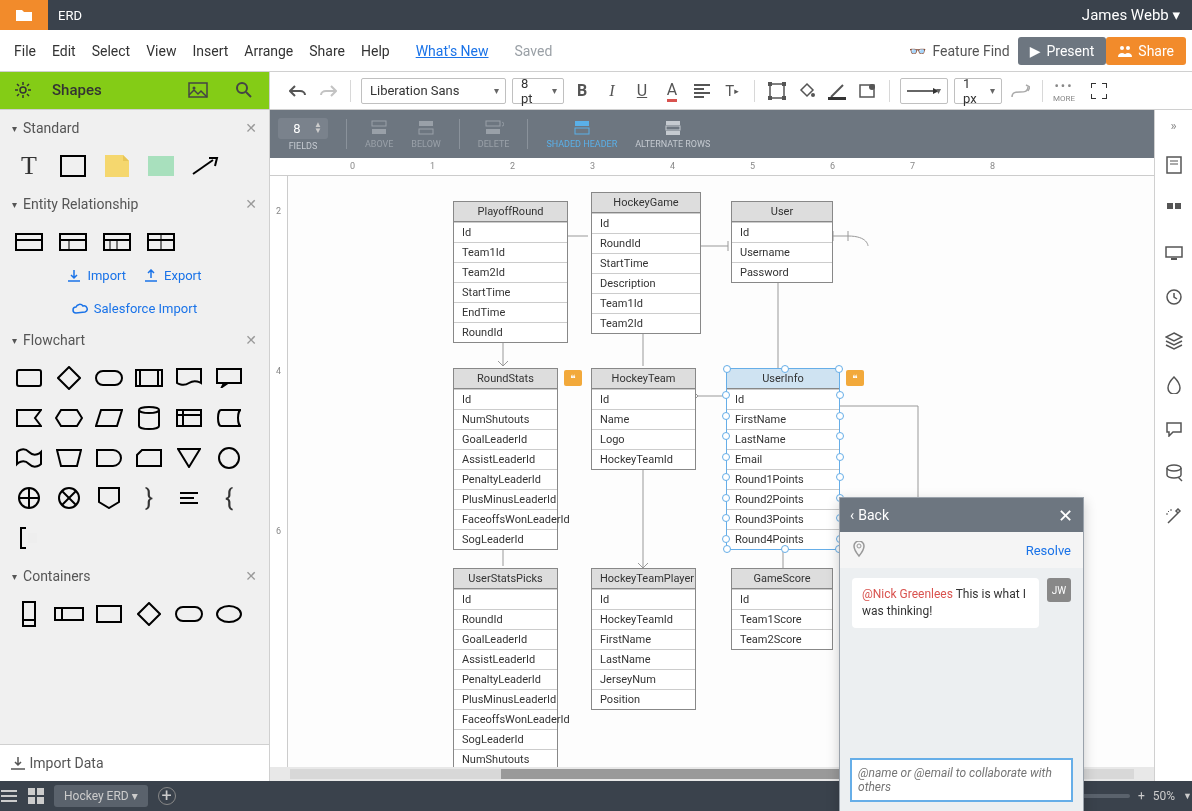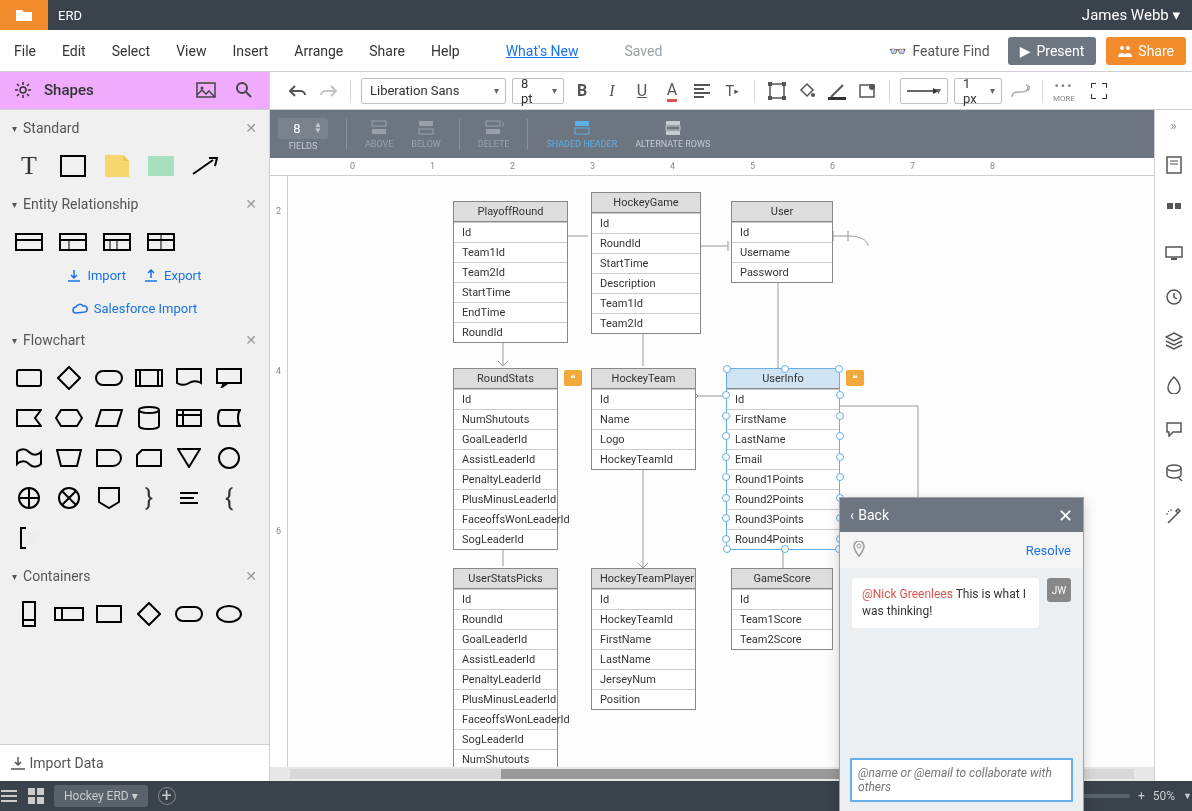--- a/index.html
+++ b/index.html
@@ -2,37 +2,37 @@
 <html><head>
 <meta charset="utf-8">
 <style>
 *{box-sizing:border-box;margin:0;padding:0;font-family:-apple-system,BlinkMacSystemFont,"Segoe UI",Roboto,sans-serif}
 body{width:1192px;height:811px;overflow:hidden;background:#fff;font-size:13px;color:#333}
 .titlebar{height:30px;background:#3a424c;display:flex;align-items:center;color:#fff}
 .titlebar .folder{width:48px;height:30px;background:#f28b2b;display:flex;align-items:center;justify-content:center}
 .titlebar .title{padding:0 10px;font-size:13px}
 .titlebar .spacer{flex:1}
 .titlebar .user{padding:0 12px;font-size:15px}
-.menubar{height:42px;background:#fff;border-bottom:1px solid #d0d0d0;display:flex;align-items:center;padding:0 6px;gap:10px}
+.menubar{height:42px;background:#fff;border-bottom:1px solid #d0d0d0;display:flex;align-items:center;padding:0 6px;}
 .menubar .mi{padding:6px 8px;font-size:14px;cursor:pointer;color:#333}
 .menubar .link{color:#1a73e8}
 .menubar .muted{color:#9aa0a6}
 .menubar .spacer{flex:1}
 .btn{display:inline-flex;align-items:center;gap:6px;padding:6px 12px;border-radius:3px;font-size:14px;cursor:pointer}
 .btn.gray{background:#6d7680;color:#fff}
 .btn.orange{background:#f28b2b;color:#fff}
 .ff{display:flex;align-items:center;gap:6px;font-size:14px;color:#555;padding:0 8px}
 .toolbar{height:38px;background:#fff;border-bottom:1px solid #d0d0d0;display:flex;align-items:center;padding:0 10px;gap:6px}
 .toolbar .sep{width:1px;height:22px;background:#d8d8d8;margin:0 4px}
 .toolbar .sel{height:26px;border:1px solid #c0c0c0;background:#fff;padding:0 22px 0 8px;font-size:13px;display:flex;align-items:center;position:relative;border-radius:2px}
 .toolbar .sel::after{content:"▾";position:absolute;right:6px;font-size:10px;color:#666}
 .toolbar .tb{width:24px;height:24px;display:flex;align-items:center;justify-content:center;color:#555;cursor:pointer}
 .main{display:flex;height:calc(811px - 30px - 42px - 38px - 30px)}
 .left{width:270px;background:#f0f0f0;border-right:1px solid #d0d0d0;display:flex;flex-direction:column;overflow:hidden}
-.shapes-hdr{height:38px;background:#f0abfc;border-bottom:1px solid #d0d0d0;display:flex;align-items:center;padding:0 12px;font-size:15px;font-weight:500;gap:12px}
+.shapes-hdr{height:38px;background:#84cc16;border-bottom:1px solid #d0d0d0;display:flex;align-items:center;padding:0 12px;font-size:15px;font-weight:500;gap:20px}
 .shapes-hdr .spacer{flex:1}
 .shapes-hdr .ic{width:26px;height:26px;display:flex;align-items:center;justify-content:center;color:#444;cursor:pointer}
 .section-hdr{height:36px;display:flex;align-items:center;padding:0 12px;font-size:14px;color:#555;cursor:pointer}
 .section-hdr::before{content:"▾";margin-right:6px;font-size:10px}
 .section-hdr .x{margin-left:auto;color:#999}
 .shape-row{display:flex;gap:14px;padding:6px 14px;flex-wrap:wrap}
 .shape{width:30px;height:28px;display:flex;align-items:center;justify-content:center}
 .left-actions{padding:6px 12px;display:flex;gap:18px;flex-wrap:wrap;justify-content:center}
 .left-actions .la{color:#1a73e8;font-size:13px;display:flex;align-items:center;gap:6px;cursor:pointer}
 .left .imp{margin-top:auto;border-top:1px solid #d0d0d0;padding:10px;text-align:left;font-size:14px;color:#555;cursor:pointer;background:#fff}

